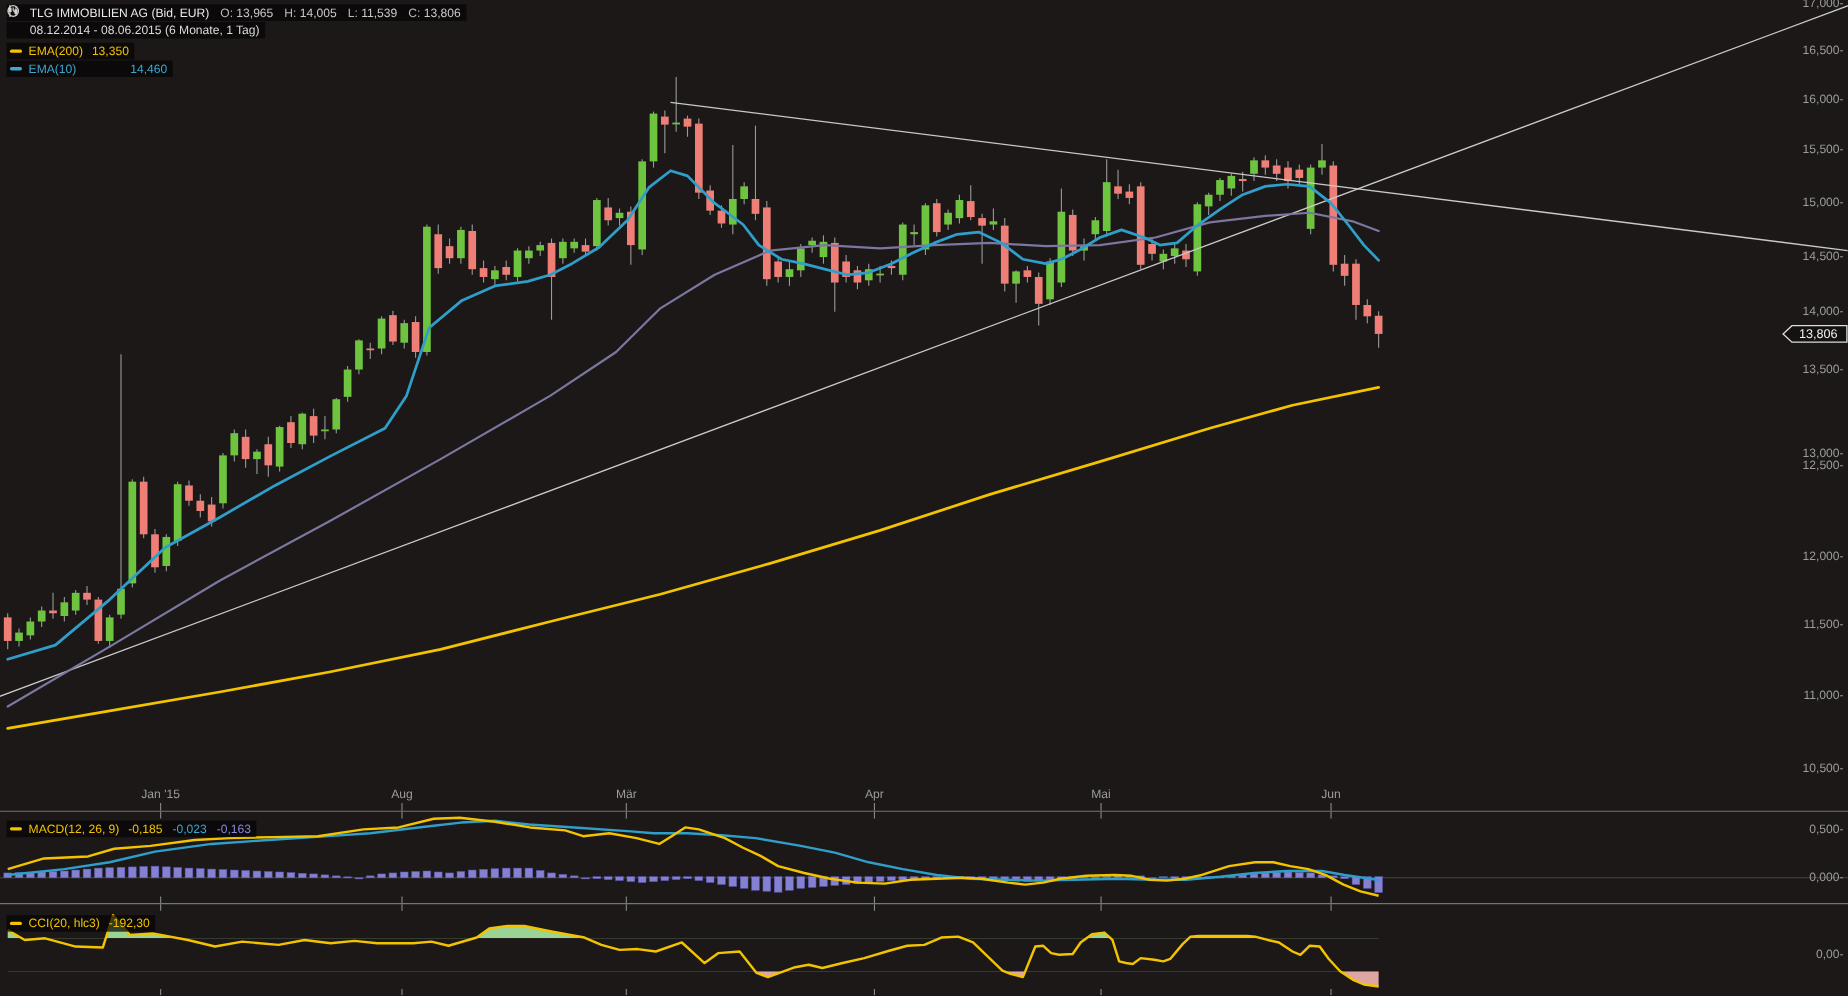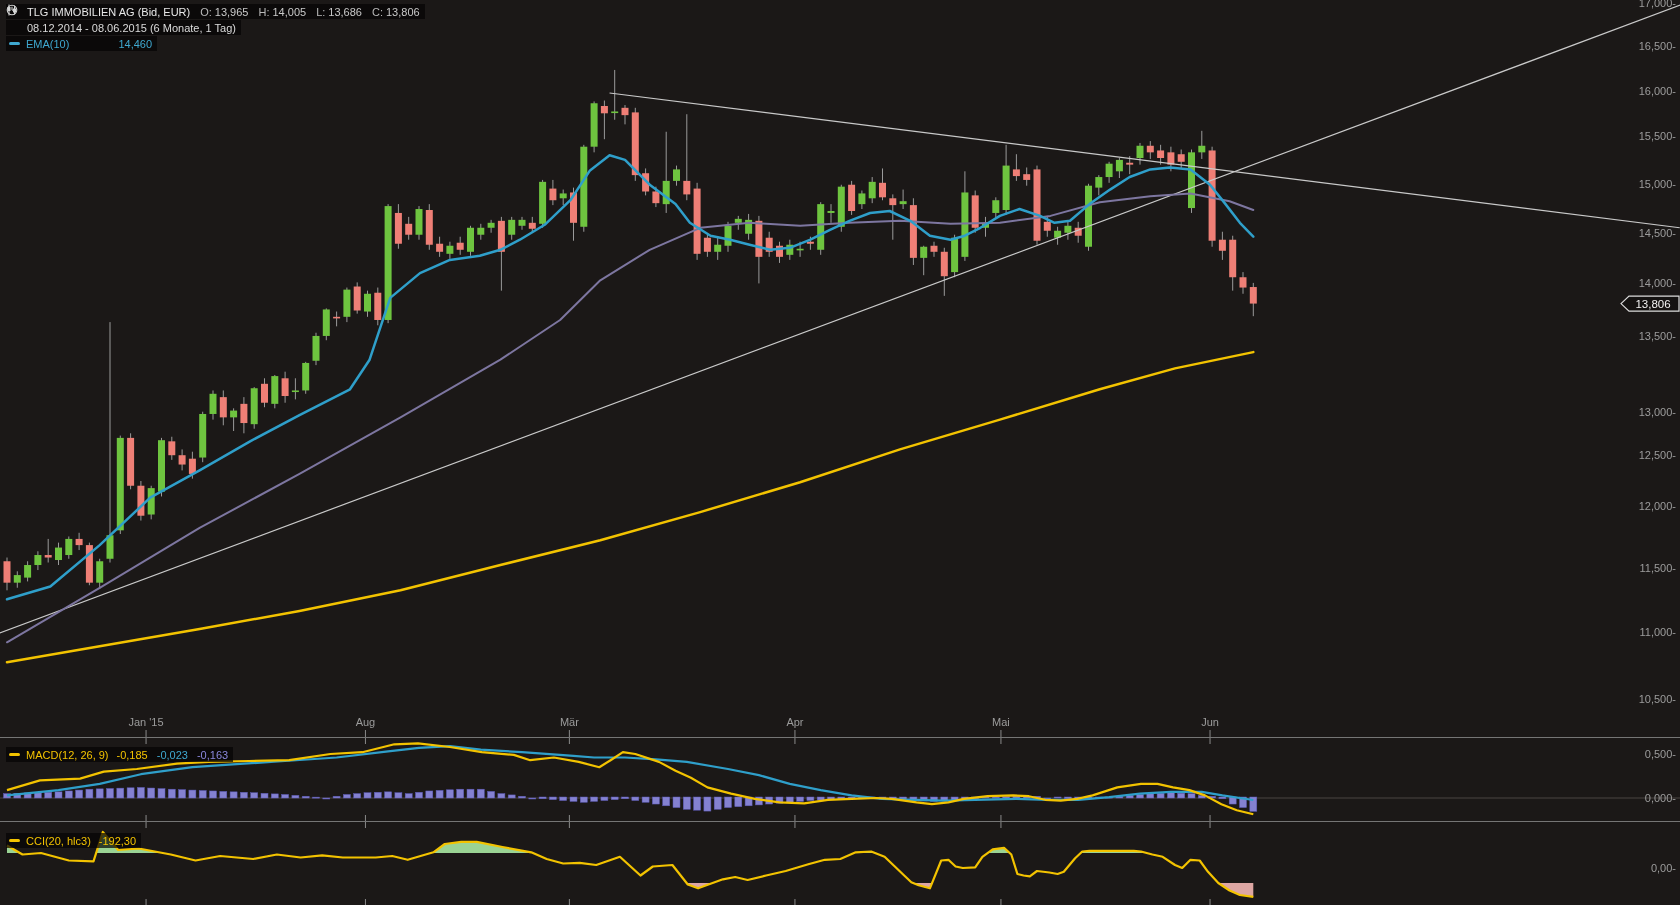--- a/index.html
+++ b/index.html
@@ -483,35 +483,42 @@
           <svg width="12" height="12">
               <g stroke="#d8d8d8" fill="#d8d8d8">
             <line x1="3" y1="0.5" x2="3" y2="11.5" stroke-width="1"></line>
                 <rect x="1.5" y="3" width="3" height="4" stroke="none"></rect>
             <line x1="8.5" y1="1.5" x2="8.5" y2="10.5" stroke-width="1"></line>
                 <rect x="7" y="4.5" width="3" height="4" stroke="none"></rect>
           </g>
             </svg>
         </span>
         <span class="ttl">TLG IMMOBILIEN AG (Bid, EUR)</span>
-        <span class="ohlc"><span class="lb">O:</span><b>13,965</b><span class="lb">H:</span><b>14,005</b><span class="lb">L:</span><b>13,686</b><span class="lb">C:</span><b style="margin:0">13,806</b></span>
+        <span class="ohlc"><span class="lb">O:</span><b>13,965</b><span class="lb">H:</span><b>14,005</b><span class="lb">L:</span><b>11,539</b><span class="lb">C:</span><b style="margin:0">13,806</b></span>
       </span>
     </div>
     <div class="hrow">
       <span class="strip">
         <span class="icn">
           <svg width="12" height="12">
               <circle cx="6" cy="6" r="4.8" fill="none" stroke="#cfcfcf" stroke-width="1.1"></circle>
           <line x1="6" y1="6" x2="6" y2="2.8" stroke="#cfcfcf" stroke-width="1.1"></line>
           <line x1="6" y1="6" x2="8.4" y2="6.8" stroke="#cfcfcf" stroke-width="1.1"></line>
             </svg>
         </span>
         <span class="daterow">08.12.2014 - 08.06.2015 (6 Monate, 1 Tag)</span>
       </span>
     </div>
+    <div class="hrow" style="margin-top:4px;">
+      <span class="strip">
+          <span class="chip" id="chip0" style="background: rgb(243, 195, 0);"></span>
+      <span class="lgname" id="lg0n" style="color: rgb(243, 195, 0);">EMA(200)</span>
+      <span class="lgval" id="lg0v" style="color: rgb(243, 195, 0);">13,350</span>
+        </span>
+    </div>
     <div class="hrow">
       <span class="strip">
           <span class="chip" id="chip1" style="background: rgb(63, 168, 208);"></span>
       <span class="lgname" id="lg1n" style="color: rgb(63, 168, 208);">EMA(10)</span>
       <span class="lgval" id="lg1v" style="color: rgb(63, 168, 208); margin-left: 41px;">14,460</span>
         </span>
     </div>
   </div>
 
   <div class="indhdr" style="top:742px;">
@@ -535,21 +542,21 @@
   <div id="labels">
       <div class="axlbl" style="top: 3px;">17,000-</div>
       <div class="axlbl" style="top: 46.1166px;">16,500-</div>
       <div class="axlbl" style="top: 90.5601px;">16,000-</div>
       <div class="axlbl" style="top: 136.415px;">15,500-</div>
       <div class="axlbl" style="top: 184px;">15,000-</div>
       <div class="axlbl" style="top: 232.737px;">14,500-</div>
       <div class="axlbl" style="top: 283.42px;">14,000-</div>
       <div class="axlbl" style="top: 335.945px;">13,500-</div>
       <div class="axlbl" style="top: 412px;">13,000-</div>
-      <div class="axlbl" style="top: 455px;">12,500-</div>
+      <div class="axlbl" style="top: 423px;">12,500-</div>
       <div class="axlbl" style="top: 506.059px;">12,000-</div>
       <div class="axlbl" style="top: 567.528px;">11,500-</div>
       <div class="axlbl" style="top: 631.73px;">11,000-</div>
       <div class="axlbl" style="top: 698.919px;">10,500-</div>
       <div class="axlbl" style="top: 754px;">0,500-</div>
       <div class="axlbl" style="top: 798px;">0,000-</div>
       <div class="axlbl" style="top: 868px;">0,00-</div>
       <div class="molbl" style="left: 146.05px; top: 716px;">Jan '15</div>
       <div class="molbl" style="left: 365.44px; top: 716px;">Aug</div>
       <div class="molbl" style="left: 569.38px; top: 716px;">Mär</div>

